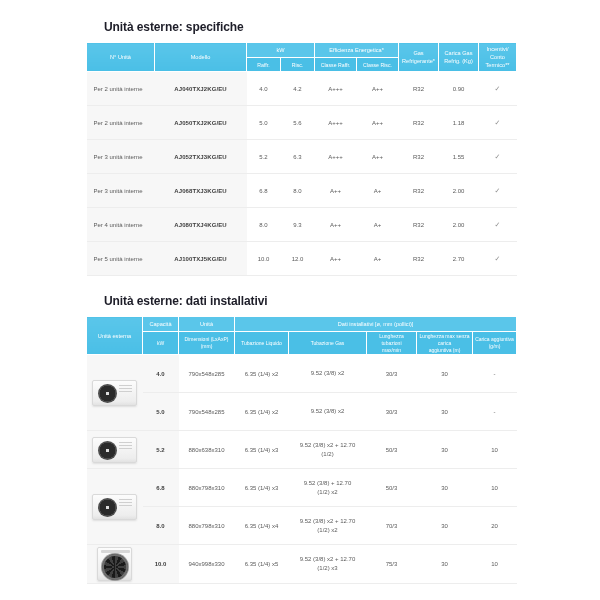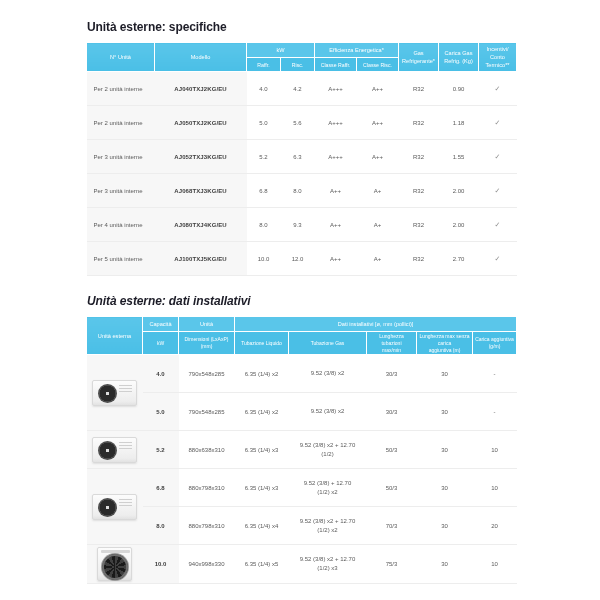--- a/index.html
+++ b/index.html
@@ -5,23 +5,23 @@
   * { box-sizing: border-box; }
   html,body { margin:0; padding:0; }
   body {
     width:600px; height:600px; background:#ffffff;
     font-family:"Liberation Sans", sans-serif;
     -webkit-font-smoothing:antialiased;
   }
   .content { padding:20px 0 0 86px; }
   .section-title {
     font-weight:bold; font-size:12px; color:#1d1d28;
-    margin:0 0 8px 1px; letter-spacing:-0.1px;
-  }
-  .section2-title { margin-top:18px;font-style:italic; }
+    margin:0 0 8px 18px; letter-spacing:-0.1px;
+  }
+  .section2-title { margin-top:18px; }
 
   table { border-collapse:collapse; table-layout:fixed; width:430px; }
   th {
     color:#fff; font-weight:normal; text-align:center; vertical-align:middle;
     border:1px solid #ffffff; padding:1px 2px;
   }
   .th-top  { background:#5ac6ea; font-size:5.6px; height:15px; }
   .th-sub  { background:#4abfe6; font-size:5.2px; height:14px; }
   .th-span { background:linear-gradient(180deg,#5ac6ea,#4abfe6); font-size:5.6px; }
   .t2 .th-sub { height:22px; font-size:5px; line-height:1.35; }

